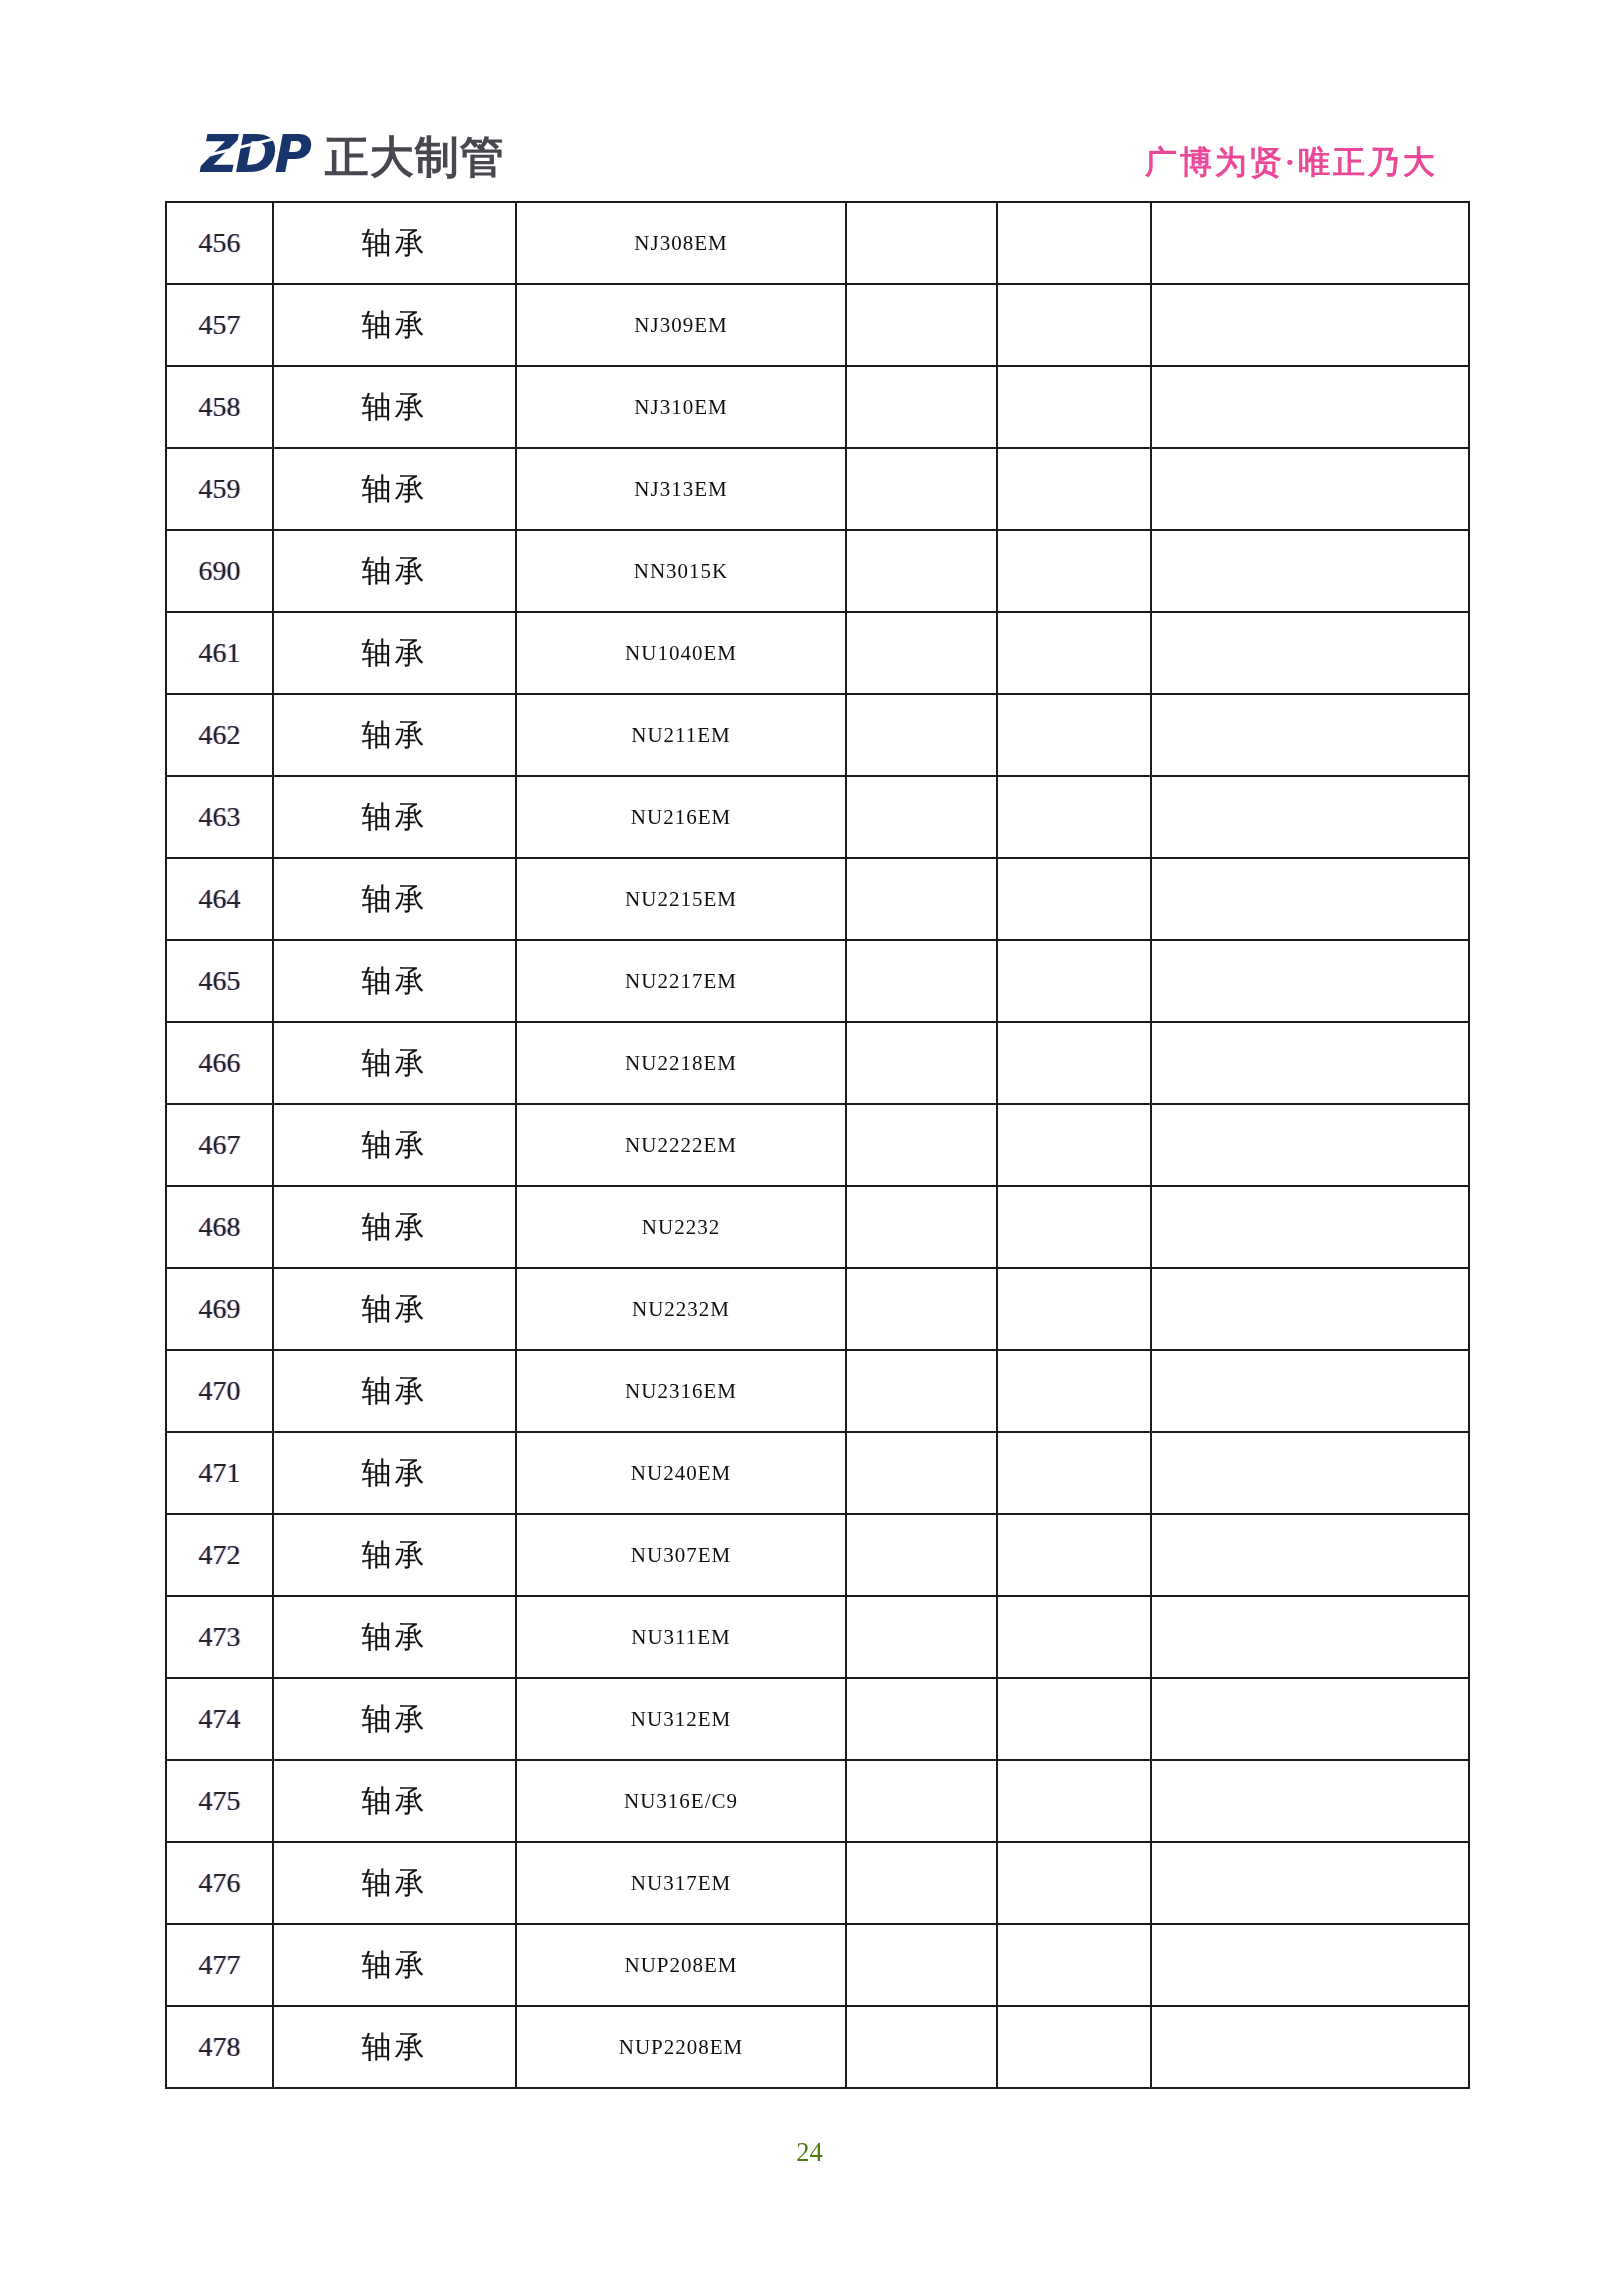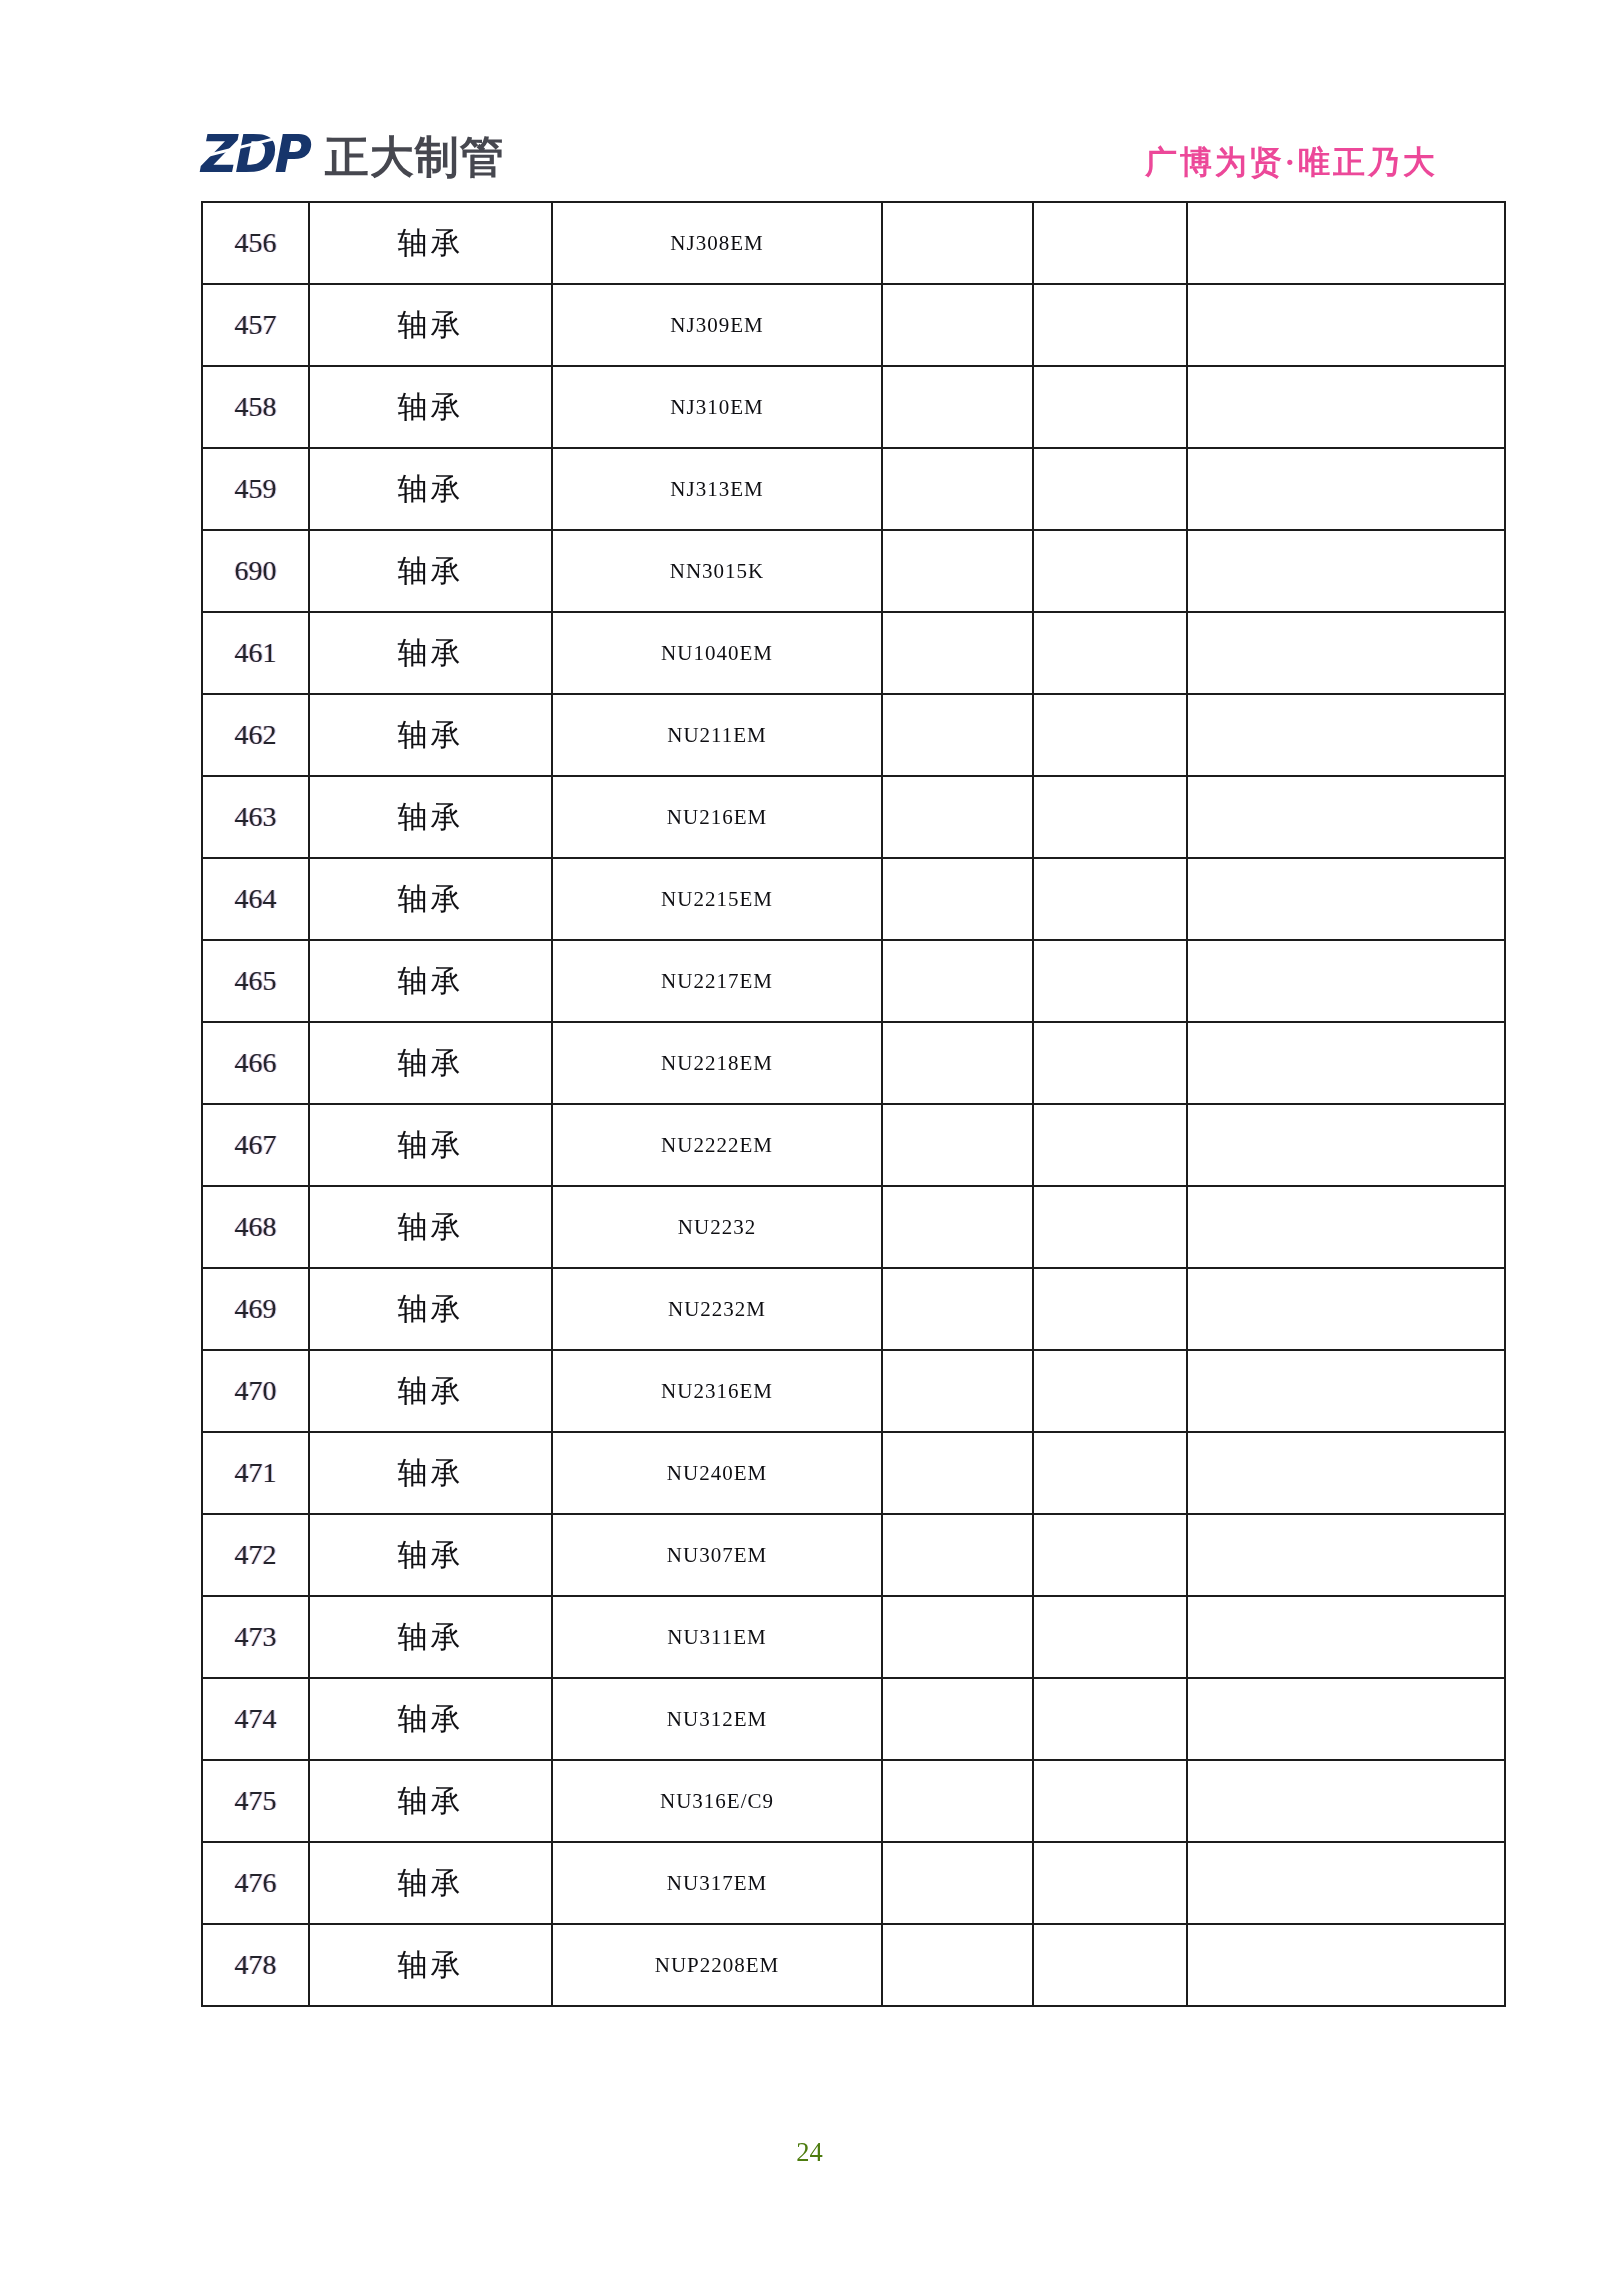--- a/index.html
+++ b/index.html
@@ -76,21 +76,20 @@
   table.parts td {
     border: 2px solid #1c1c1c;
     height: 80px;
     text-align: center;
     vertical-align: middle;
     padding: 0;
     overflow: hidden;
   }
   table.parts {
     border: 2.9px solid #1c1c1c;
-    margin-left: 36px;
   }
   td.c-no {
     font-family: "Liberation Serif", serif;
     font-size: 28px;
     color: #23232b;
     text-shadow: 1px 0 rgba(70,100,220,0.35), -1px 0 rgba(200,60,60,0.30);
   }
   td.c-name {
     font-family: "Liberation Serif", serif;
     font-size: 30px;
@@ -298,20 +297,28 @@
   </tr>
       <tr>
     <td class="c-no">476</td>
     <td class="c-name">轴承</td>
     <td class="c-model">NU317EM</td>
     <td class="c-empty"></td>
     <td class="c-empty"></td>
     <td class="c-empty"></td>
   </tr>
       <tr>
+    <td class="c-no">477</td>
+    <td class="c-name">轴承</td>
+    <td class="c-model">NUP208EM</td>
+    <td class="c-empty"></td>
+    <td class="c-empty"></td>
+    <td class="c-empty"></td>
+  </tr>
+      <tr>
     <td class="c-no">478</td>
     <td class="c-name">轴承</td>
     <td class="c-model">NUP2208EM</td>
     <td class="c-empty"></td>
     <td class="c-empty"></td>
     <td class="c-empty"></td>
   </tr>
     </tbody>
 </table>
 

